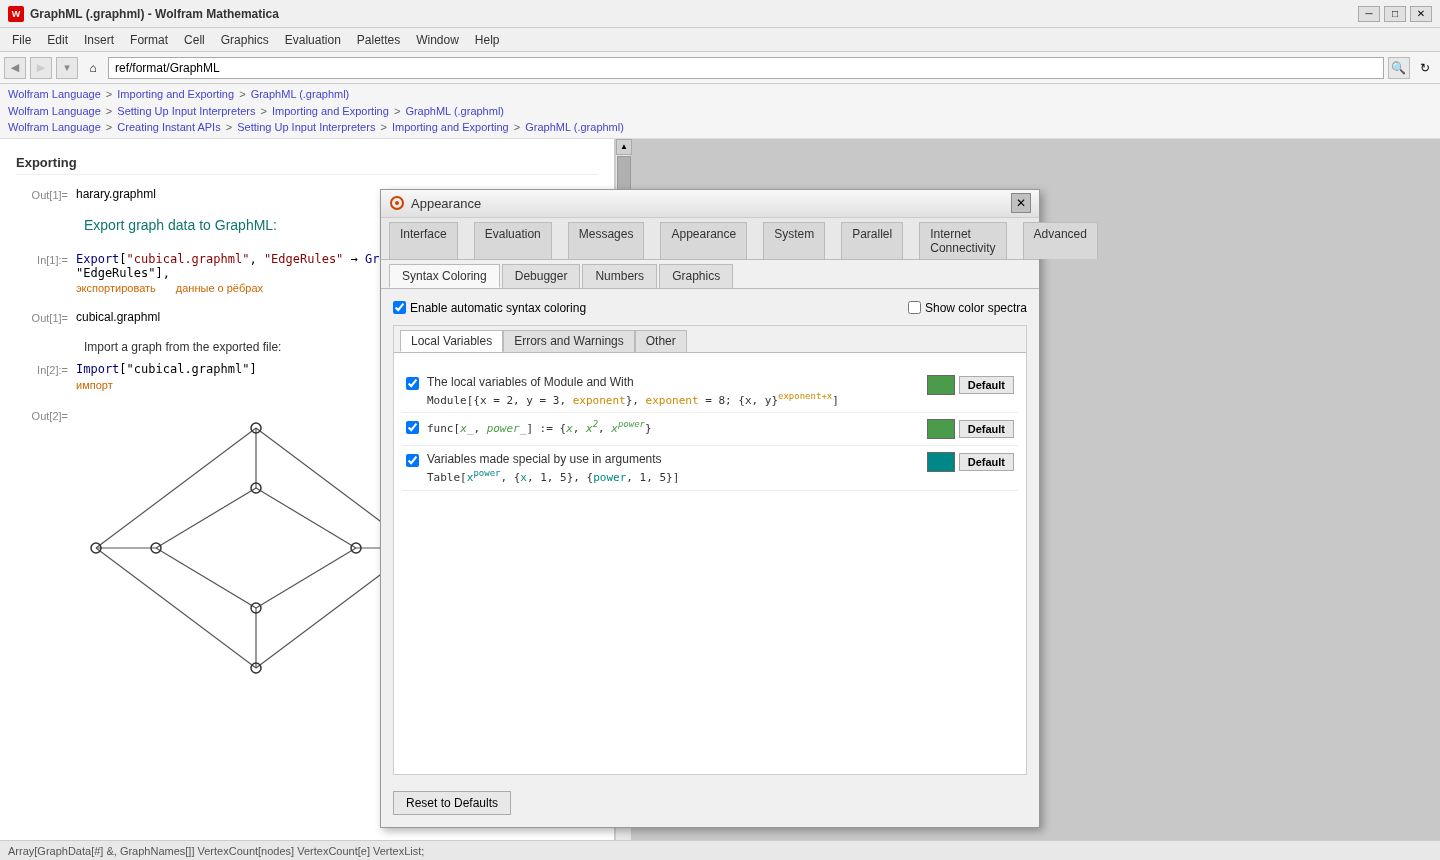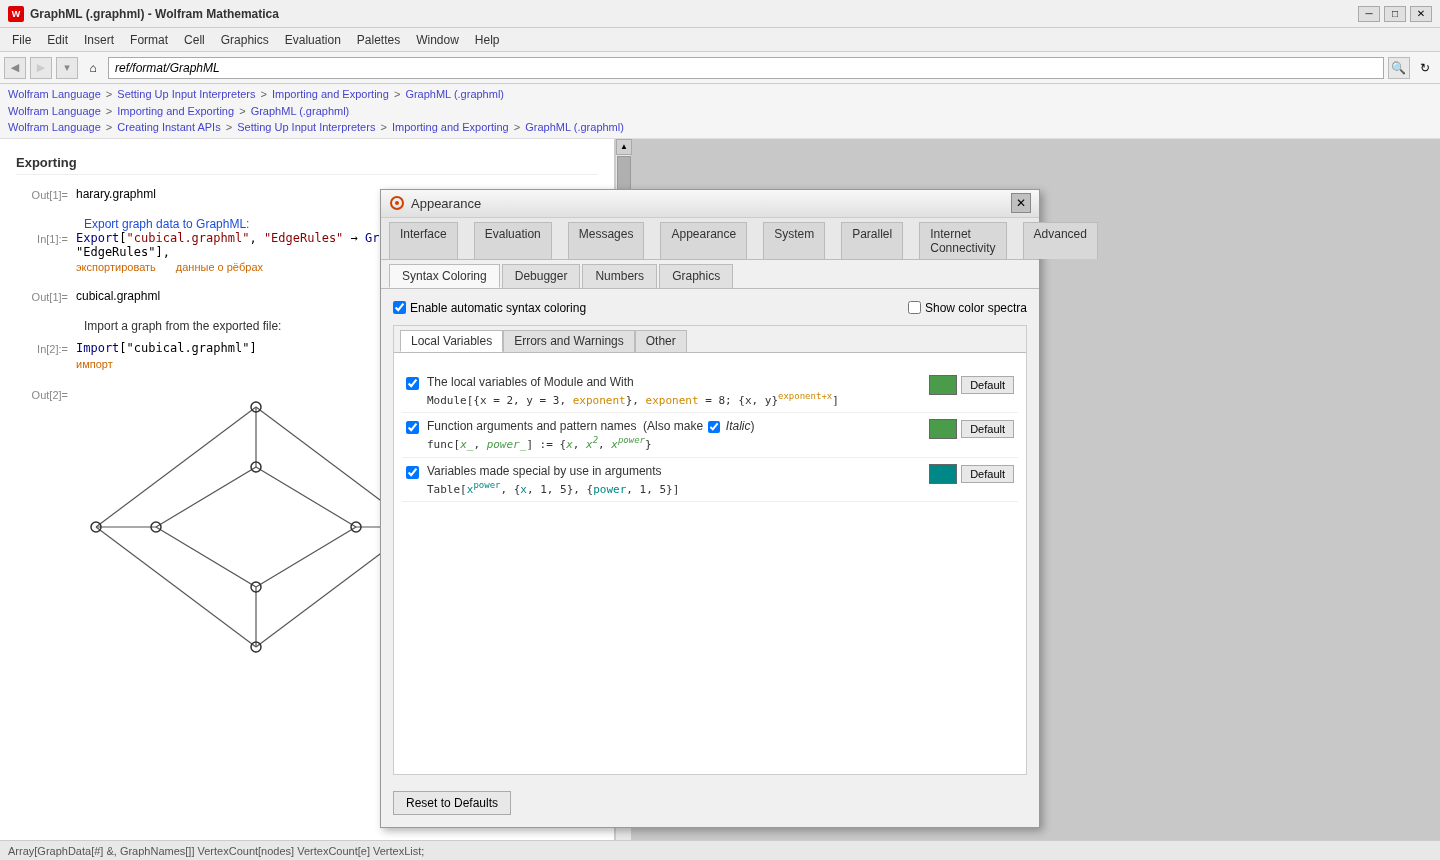--- a/index.html
+++ b/index.html
@@ -13,21 +13,21 @@
     .title-bar-btn { width: 22px; height: 16px; background: #e0e0e0; border: 1px solid #aaa; display: flex; align-items: center; justify-content: center; font-size: 10px; cursor: pointer; }
 
     
     .menu-bar { background: #f0f0f0; border-bottom: 1px solid #ccc; display: flex; align-items: center; height: 24px; padding: 0 4px; }
     .menu-item { padding: 2px 8px; font-size: 12px; color: #333; cursor: pointer; }
 
     
     .toolbar { background: #f5f5f5; border-bottom: 1px solid #ccc; display: flex; align-items: center; height: 32px; padding: 0 4px; gap: 4px; }
     .toolbar-nav-btn { width: 22px; height: 22px; background: #e8e8e8; border: 1px solid #bbb; display: flex; align-items: center; justify-content: center; font-size: 11px; cursor: pointer; color: #888; }
     .toolbar-home-btn { width: 22px; height: 22px; display: flex; align-items: center; justify-content: center; cursor: pointer; }
-    .toolbar-url { flex: 1; height: 22px; border: 1px solid #aaa; padding: 0 6px; font-size: 12px; background: white; font-style: italic; }
+    .toolbar-url { flex: 1; height: 22px; border: 1px solid #aaa; padding: 0 6px; font-size: 12px; background: white; }
     .toolbar-search-btn { width: 22px; height: 22px; background: #e8e8e8; border: 1px solid #bbb; display: flex; align-items: center; justify-content: center; cursor: pointer; }
     .toolbar-reload-btn { width: 22px; height: 22px; display: flex; align-items: center; justify-content: center; cursor: pointer; }
 
     
     .breadcrumbs { background: #f5f5f5; border-bottom: 1px solid #ddd; padding: 2px 8px; }
     .breadcrumb-line { font-size: 11px; color: #666; line-height: 1.5; }
     .breadcrumb-link { color: #4444cc; cursor: pointer; text-decoration: none; }
     .breadcrumb-sep { margin: 0 2px; }
 
     
@@ -72,21 +72,21 @@
     .local-var-tab { padding: 3px 10px; font-size: 12px; cursor: pointer; background: #e0e0e0; border: 1px solid #bbb; border-bottom: none; color: #333; }
     .local-var-tab.active { background: white; border-bottom: 1px solid white; }
 
     .rule-row { display: flex; align-items: flex-start; padding: 6px 4px; border-bottom: 1px solid #eee; }
     .rule-checkbox { margin-right: 8px; margin-top: 2px; }
     .rule-description { flex: 1; }
     .rule-title { font-size: 12px; color: #333; margin-bottom: 2px; }
     .rule-example { font-family: monospace; font-size: 11px; color: #333; }
     .rule-actions { display: flex; align-items: center; gap: 4px; }
     .color-swatch { width: 28px; height: 20px; border: 1px solid #666; cursor: pointer; }
-    .default-btn { padding: 2px 8px; font-size: 11px; background: #e8e8e8; border: 1px solid #aaa; cursor: pointer; }
+    .default-btn { padding: 2px 8px; font-size: 11px; background: #e8e8e8; border: 1px solid #aaa; cursor: pointer; font-weight: bold; }
 
     .reset-row { margin-top: 16px; }
     .reset-btn { padding: 4px 12px; font-size: 12px; background: #e8e8e8; border: 1px solid #aaa; cursor: pointer; }
 
     .dialog-inner { background: white; border: 1px solid #ccc; margin: 0; min-height: 450px; }
 
     
     .graph-svg { display: block; }
 
     
@@ -125,29 +125,29 @@
   <div class="toolbar-home-btn">⌂</div>
   <input class="toolbar-url" type="text" value="ref/format/GraphML" style="">
   <div class="toolbar-search-btn">🔍</div>
   <div class="toolbar-reload-btn">↻</div>
 </div>
 
 <div class="breadcrumbs">
   <div class="breadcrumb-line">
     <a class="breadcrumb-link">Wolfram Language</a>
     <span class="breadcrumb-sep"> &gt; </span>
-    <a class="breadcrumb-link">Setting Up Input Interpreters</a>
-    <span class="breadcrumb-sep"> &gt; </span>
     <a class="breadcrumb-link">Importing and Exporting</a>
     <span class="breadcrumb-sep"> &gt; </span>
     <a class="breadcrumb-link">GraphML (.graphml)</a>
   </div>
   <div class="breadcrumb-line">
     <a class="breadcrumb-link">Wolfram Language</a>
     <span class="breadcrumb-sep"> &gt; </span>
+    <a class="breadcrumb-link">Setting Up Input Interpreters</a>
+    <span class="breadcrumb-sep"> &gt; </span>
     <a class="breadcrumb-link">Importing and Exporting</a>
     <span class="breadcrumb-sep"> &gt; </span>
     <a class="breadcrumb-link">GraphML (.graphml)</a>
   </div>
   <div class="breadcrumb-line">
     <a class="breadcrumb-link">Wolfram Language</a>
     <span class="breadcrumb-sep"> &gt; </span>
     <a class="breadcrumb-link">Creating Instant APIs</a>
     <span class="breadcrumb-sep"> &gt; </span>
     <a class="breadcrumb-link">Setting Up Input Interpreters</a>
@@ -164,21 +164,21 @@
 
     <div style="font-size:13px; font-weight:bold; color:#333; margin-bottom:12px; border-bottom:1px solid #eee; padding-bottom:4px;">Exporting</div>
 
     <div class="cell-row">
       <div class="cell-label">Out[1]=</div>
       <div class="cell-content">
         <span class="output-text">harary.graphml</span>
       </div>
     </div>
 
-    <div style="margin-bottom:0; margin-left:68px; font-size:12px; color:#1d4ed8;">Export graph data to GraphML:</div>
+    <div style="margin-bottom:19px; margin-left:68px; font-size:14px; color:#0f766e;">Export graph data to GraphML:</div>
 
     <div class="cell-row">
       <div class="cell-label" style="color:#888;">In[1]:=</div>
       <div class="cell-content">
         <div class="input-code">
           <span style="color:#000080;">Export</span><span>[</span><span style="color:#880000;">"cubical.graphml"</span><span>, </span><span style="color:#880000;">"EdgeRules"</span><span> → </span><span style="color:#000080;">GraphData</span><span>["CubicalGraph", "EdgeRules"],</span>
         </div>
         <div style="display:flex; gap:20px; margin-top:2px;">
           <a class="link-text">экспортировать</a>
           <a class="link-text">данные о рёбрах</a>
@@ -314,25 +314,20 @@
             </div>
             <div class="rule-actions">
               <div class="color-swatch" style="background:#4a9c4a;"></div>
               <button class="default-btn">Default</button>
             </div>
           </div>
 
           <div class="rule-row">
             <input type="checkbox" class="rule-checkbox" checked="" style="">
             <div class="rule-description">
-              <div class="rule-title">
-                Function arguments and pattern names&nbsp; (Also make
-                <input type="checkbox" checked="" style="margin: 0px 2px; width: 12px; height: 12px; vertical-align: middle;">
-                <em>Italic</em>)
-              </div>
               <div class="rule-example">
                 <span>func[</span><span style="color:#4a9c4a; font-style:italic;">x_</span><span>, </span><span style="color:#4a9c4a; font-style:italic;">power_</span><span>] := {</span><span style="color:#4a9c4a; font-style:italic;">x</span><span>, </span><span style="color:#4a9c4a; font-style:italic;">x</span><span style="font-size:9px; vertical-align:super; color:#4a9c4a; font-style:italic;">2</span><span>, </span><span style="color:#4a9c4a; font-style:italic;">x</span><span style="font-size:9px; vertical-align:super; color:#4a9c4a; font-style:italic;">power</span><span>}</span>
               </div>
             </div>
             <div class="rule-actions">
               <div class="color-swatch" style="background:#4a9c4a;"></div>
               <button class="default-btn">Default</button>
             </div>
           </div>
 

